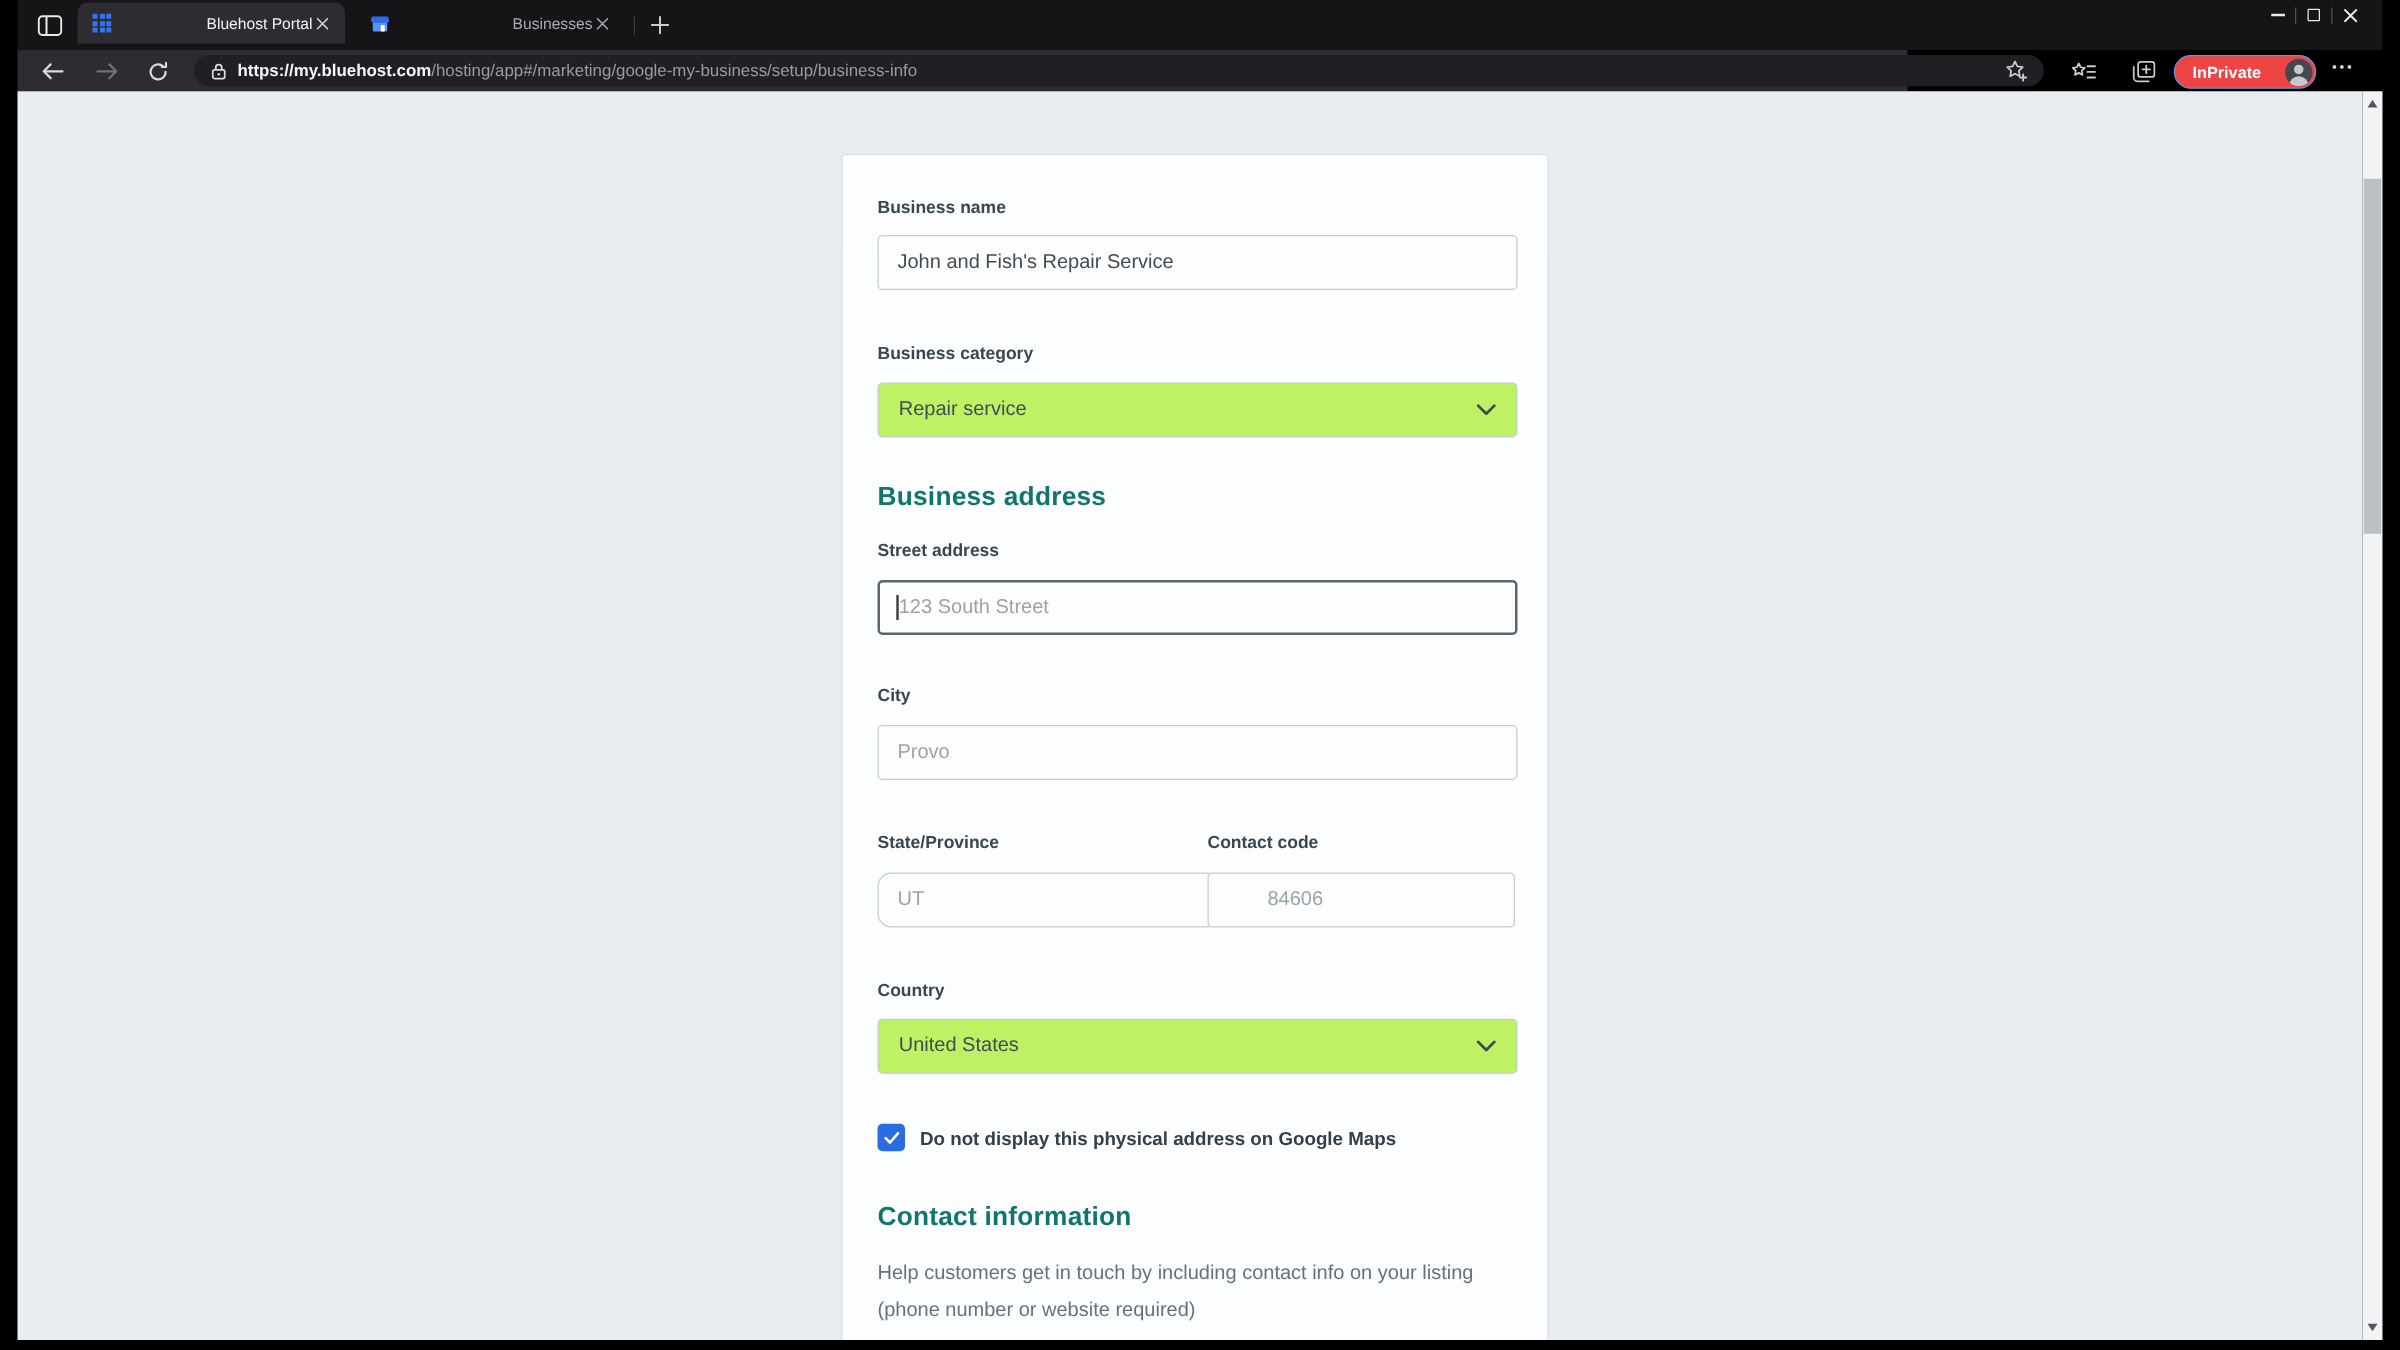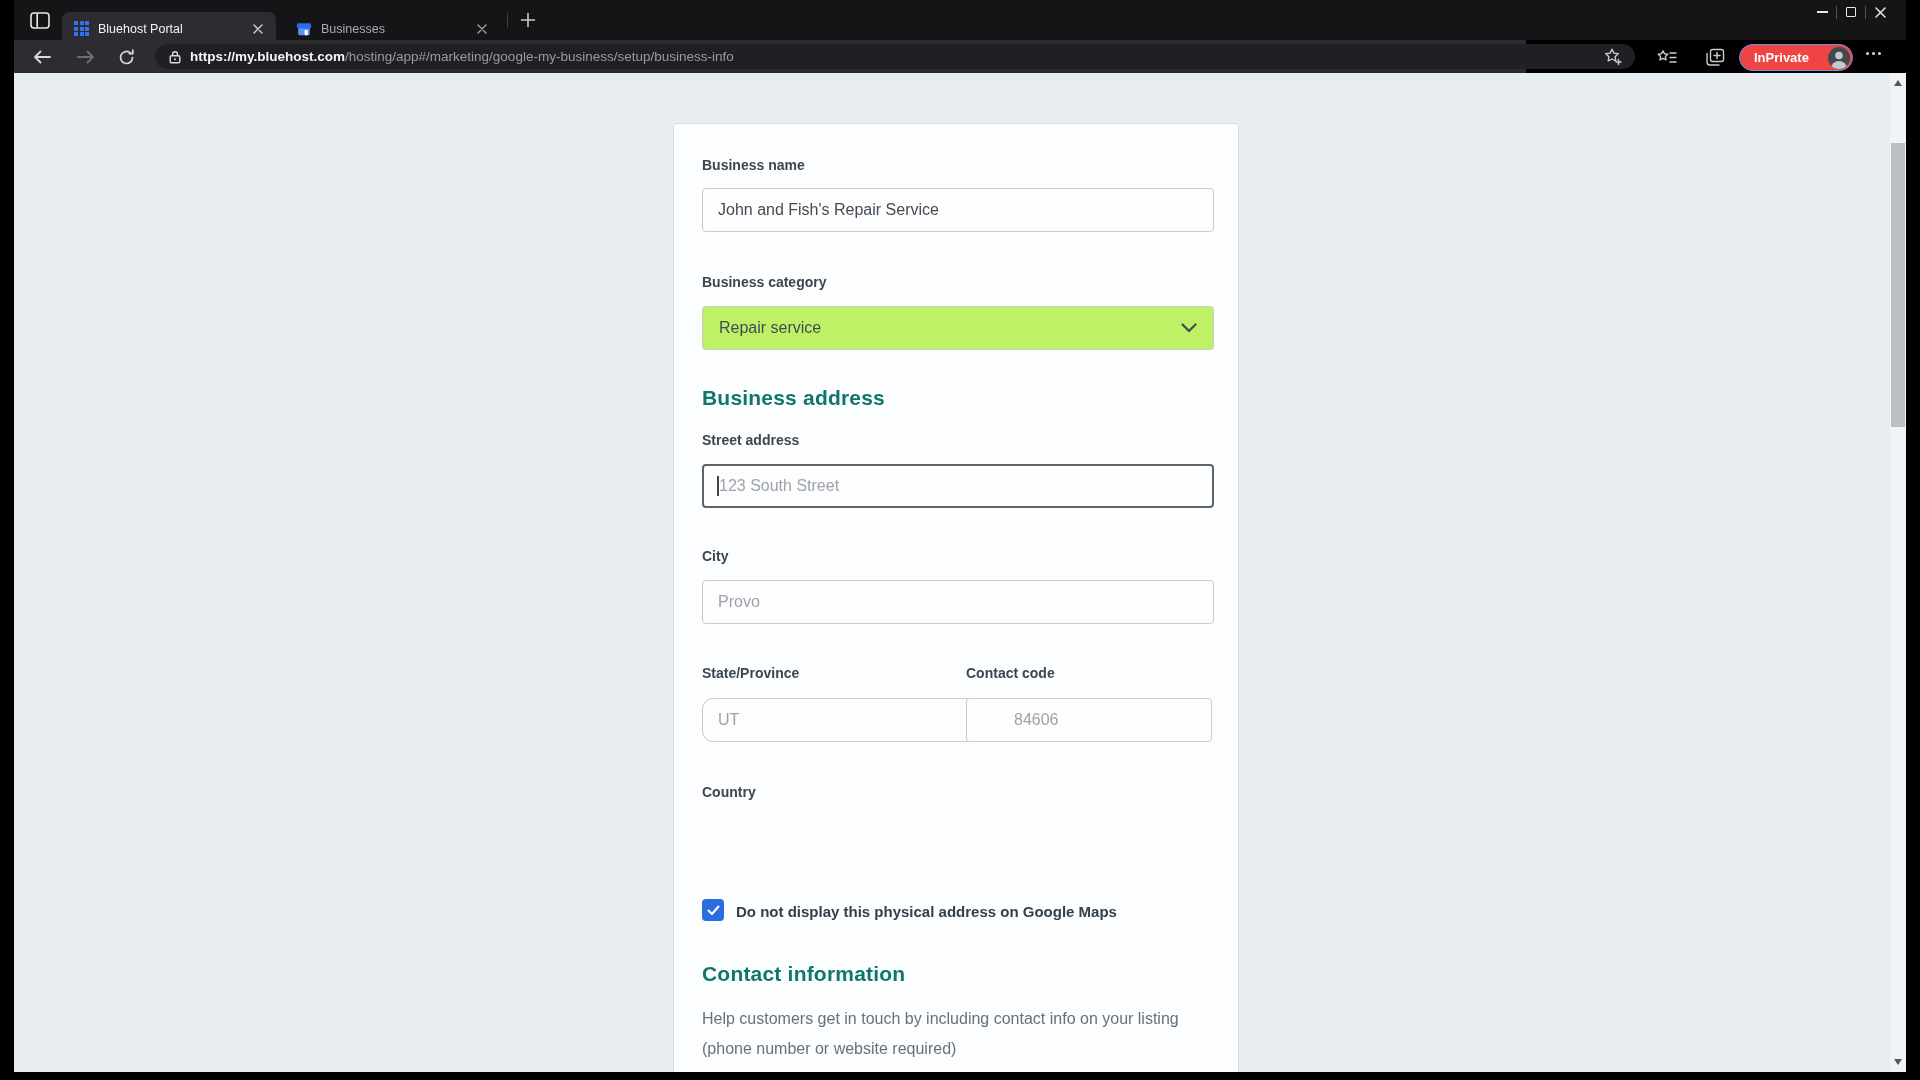--- a/index.html
+++ b/index.html
@@ -2,21 +2,21 @@
 <html><head>
 <meta charset="utf-8">
 <style>
   * { margin:0; padding:0; box-sizing:border-box; }
   html,body { width:1920px; height:1080px; overflow:hidden; }
   body { background:#000; font-family:"Liberation Sans", sans-serif; position:relative; }
 
   
   .tabstrip { position:absolute; left:14px; top:0; width:1892px; height:40px; background:#151518; }
   .tablayout { position:absolute; left:16px; top:12px; width:20px; height:17px; }
-  .tab { position:absolute; top:12px; height:33px; display:flex; align-items:center; padding:0 10px 0 12px; }
+  .tab { position:absolute; top:2px; height:33px; display:flex; align-items:center; padding:0 10px 0 12px;text-align:right; }
   .tab.active { left:48px; width:214px; background:#2d2d31; border-radius:8px 8px 0 0; }
   .tab.inactive { left:270px; width:216px; }
   .tab .title { font-size:12.5px; margin-left:9px; flex:1; white-space:nowrap; overflow:hidden; }
   .tab.active .title { color:#f2f3f4; }
   .tab.inactive .title { color:#a9acb0; }
   .tab-close { width:16px; height:16px; display:flex; align-items:center; justify-content:center; border-radius:3px; }
   .favicon-grid { width:15px; height:15px; display:grid; grid-template-columns:repeat(3,1fr); grid-template-rows:repeat(3,1fr); gap:1.5px; flex:none; }
   .favicon-grid span { background:#3273f1; border-radius:0.5px; }
   .tab-sep { position:absolute; left:493px; top:13px; width:1px; height:15px; background:#3e3e42; }
   .newtab { position:absolute; left:503px; top:9px; width:22px; height:22px; }
@@ -217,20 +217,26 @@
 
     <div class="flabel" style="top:424px">City</div>
     <input class="tinput" style="top: 456px;" placeholder="Provo">
 
     <div class="flabel" style="top:541px">State/Province</div>
     <div class="flabel" style="top:541px; left:292px">Contact code</div>
     <input class="tinput" style="top: 574px; width: 275px; border-radius: 11px;" placeholder="UT">
     <input class="tinput" style="top: 574px; left: 292px; width: 246px; padding-left: 47px;" placeholder="84606">
 
     <div class="flabel" style="top:660px">Country</div>
+    <div class="selectbox" style="top:691px">
+      <span class="val">United States</span>
+      <svg width="16" height="10" viewBox="0 0 16 10">
+          <polyline points="1.5,1.5 8,8 14.5,1.5" fill="none" stroke="#3e4953" stroke-width="2.2" stroke-linecap="round" stroke-linejoin="round"></polyline>
+        </svg>
+    </div>
 
     <div class="checkbox" style="top:775px">
       <svg width="13" height="11" viewBox="0 0 13 11">
           <polyline points="1.5,5.5 5,9 11.5,1.5" fill="none" stroke="#ffffff" stroke-width="2.1" stroke-linecap="round" stroke-linejoin="round"></polyline>
         </svg>
     </div>
     <div class="cblabel" style="top:779px">Do not display this physical address on Google Maps</div>
 
     <div class="sheading" style="top:838px">Contact information</div>
     <div class="para" style="top:880px">Help customers get in touch by including contact info on your listing (phone number or website required)</div>

